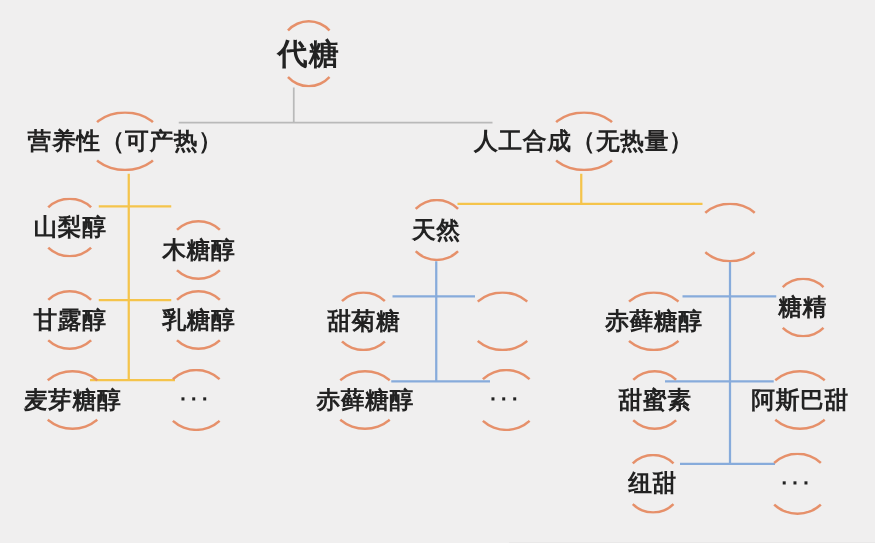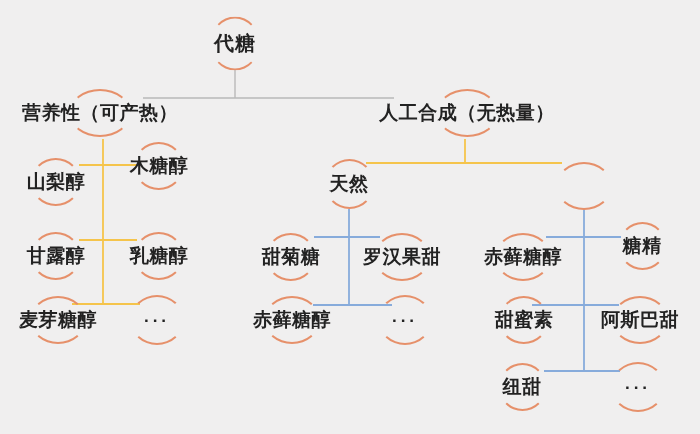--- a/index.html
+++ b/index.html
@@ -19,21 +19,21 @@
     color:var(--text,#222); font-size:19px; font-weight:600;
     letter-spacing:0.5px; white-space:nowrap; z-index:2; text-align:center;
   }
   .node .label { position:relative; z-index:2; }
   .ring {
     position:absolute; left:50%; top:50%; transform:translate(-50%,-50%);
     width:46px; height:44px; border:2px solid transparent;
     border-top-color:var(--arc,#E6906A); border-bottom-color:var(--arc,#E6906A);
     border-radius:50%; z-index:1; pointer-events:none;
   }
-  .root { font-size:20px; letter-spacing:1px; }
+  .root { font-size:24px; letter-spacing:1px;margin-left:12px; }
   .root .ring { width:46px; height:50px; }
   .wide .ring { width:58px; }
   .w52 .ring { width:52px; }
   .w44 .ring { width:44px; }
   .w46h46 .ring { width:46px; height:46px; }
   .more { font-weight:700; letter-spacing:3px; }
   .more .label { font-size:17px; }
   .more .ring { width:50px; height:46px; }
 </style>
 </head>
@@ -75,21 +75,21 @@
   </div>
   <div class="node wide" style="left:467px;top:113px">
     <span class="ring"></span>
     <span class="label">人工合成（无热量）</span>
   </div>
 
   <div class="node" style="left:56px;top:182px">
     <span class="ring"></span>
     <span class="label">山梨醇</span>
   </div>
-  <div class="node" style="left:159px;top:166px">
+  <div class="node" style="left:159px;top:200px">
     <span class="ring"></span>
     <span class="label">木糖醇</span>
   </div>
   <div class="node" style="left:56px;top:256px">
     <span class="ring"></span>
     <span class="label">甘露醇</span>
   </div>
   <div class="node" style="left:159px;top:256px">
     <span class="ring"></span>
     <span class="label">乳糖醇</span>
@@ -110,21 +110,20 @@
   <div class="node w52" style="left:584px;top:186px">
     <span class="ring"></span>
   </div>
 
   <div class="node" style="left:291px;top:257px">
     <span class="ring"></span>
     <span class="label">甜菊糖</span>
   </div>
   <div class="node w52" style="left:402px;top:257px">
     <span class="ring"></span>
-    <span class="label">罗汉果甜</span>
   </div>
   <div class="node w52" style="left:292px;top:320px">
     <span class="ring"></span>
     <span class="label">赤藓糖醇</span>
   </div>
   <div class="node more" style="left:405px;top:320px">
     <span class="ring"></span>
     <span class="label">···</span>
   </div>
 

